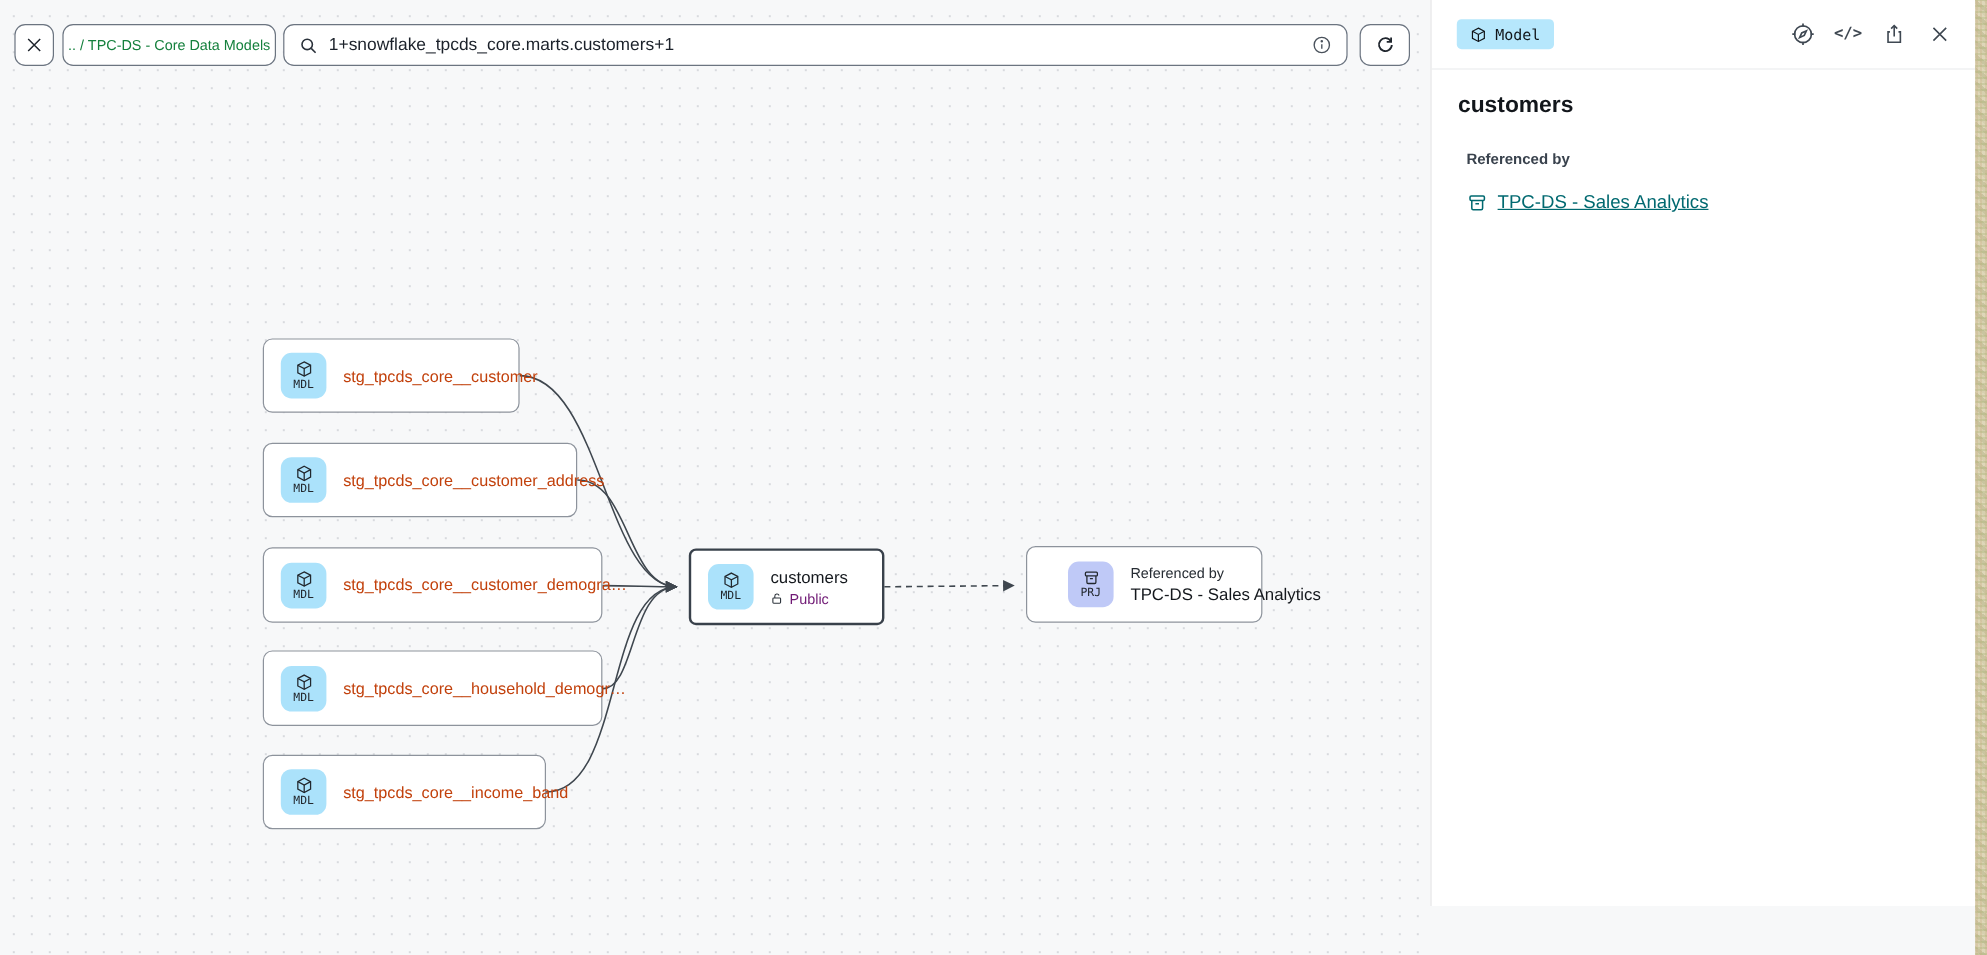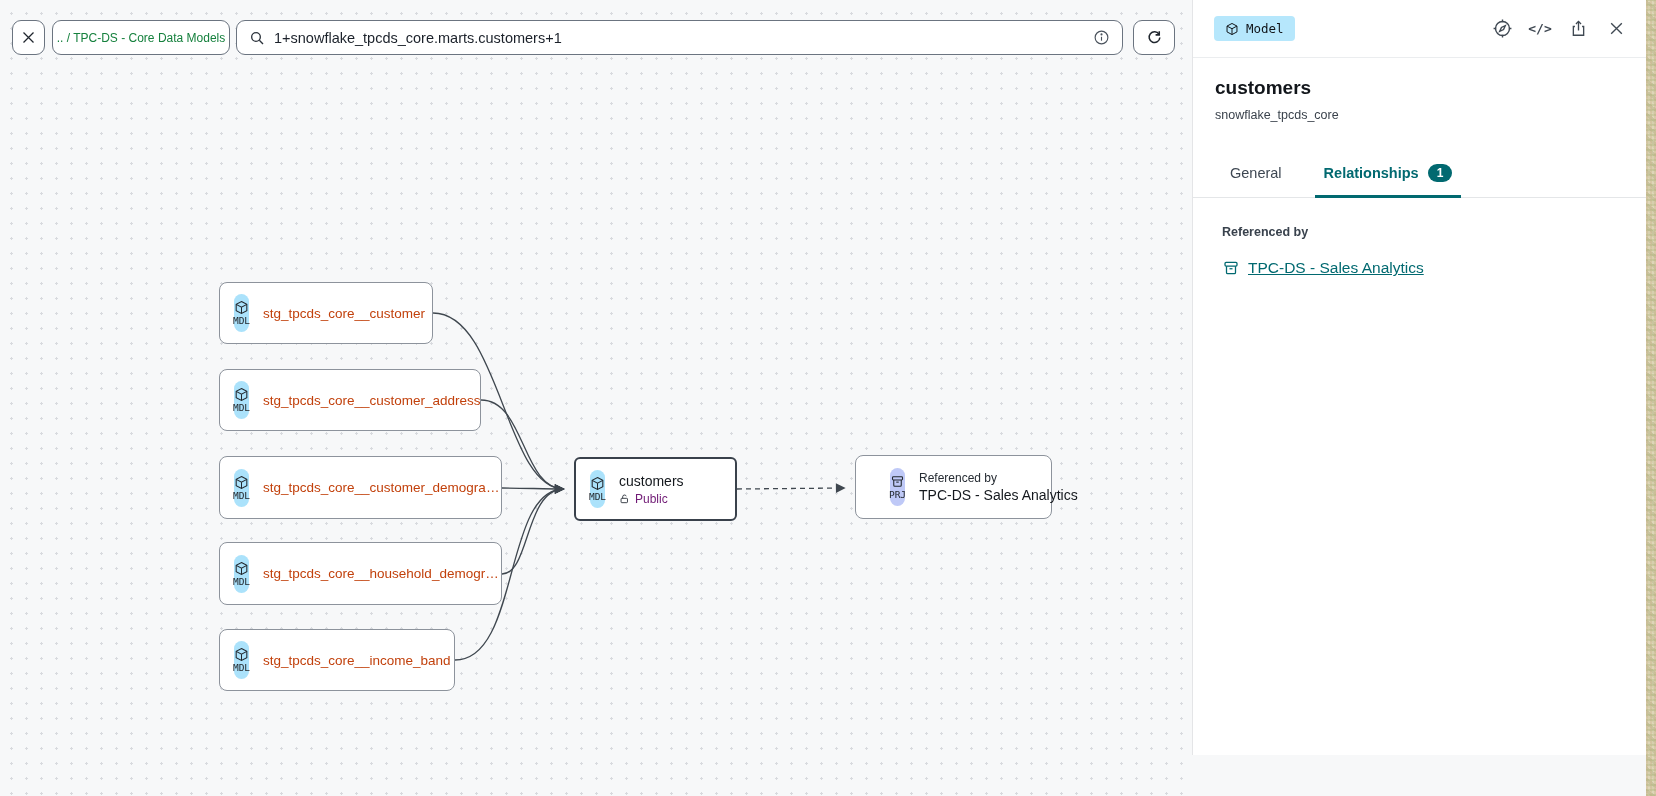--- a/index.html
+++ b/index.html
@@ -38,21 +38,21 @@
     display:flex;align-items:center;gap:14px;padding:0 14px;cursor:pointer;}
   .n1{left:219px;top:282px;width:214px;height:62px}
   .n2{left:219px;top:369px;width:262px;height:62px}
   .n3{left:219px;top:456px;width:283px;height:63px}
   .n4{left:219px;top:542px;width:283px;height:63px}
   .n5{left:219px;top:629px;width:236px;height:62px}
   .node-selected{left:574px;top:457px;width:163px;height:64px;
     border:2px solid #39414b;border-radius:6px;}
   .node-project{left:855px;top:455px;width:197px;height:64px;}
   .node-label{font-size:13.5px;color:#c2410c;white-space:nowrap;}
-  .chip{width:15px;height:38px;border-radius:9px;display:flex;flex-direction:column;
+  .chip{width:38px;height:38px;border-radius:9px;display:flex;flex-direction:column;
     align-items:center;justify-content:center;flex:0 0 auto;}
   .chip-mdl{background:var(--mdl-bg);}
   .chip-prj{background:var(--prj-bg);margin-left:20px;}
   .chip span{font-family:"DejaVu Sans Mono",monospace;font-size:9.5px;
     color:#22272d;line-height:1;margin-top:1px;}
   .sel-col{display:flex;flex-direction:column;gap:3px;}
   .sel-title{font-size:14px;color:#14181d;}
   .sel-access{display:flex;align-items:center;gap:5px;font-size:12px;color:#701a75;}
   .prj-col{display:flex;flex-direction:column;gap:2px;}
   .prj-kicker{font-size:12px;color:#262c33;}
@@ -272,32 +272,22 @@
       <div class="icon-btn">
         <svg class="i" width="17" height="17" viewBox="0 0 24 24" stroke="#3f4852" stroke-width="1.9" fill="none">
             <path d="M4.5 4.5 L19.5 19.5 M19.5 4.5 L4.5 19.5"></path>
           </svg>
       </div>
     </div>
   </div>
 
   <div class="title-block">
     <div class="panel-title">customers</div>
-    <div class="panel-sub">snowflake_tpcds_core</div>
-  </div>
-
-  <div class="tabs">
-    <div class="tab">
-      <span>General</span>
-    </div>
-    <div class="tab active">
-      <span>Relationships</span>
-      <span class="tab-badge">1</span>
-    </div>
-  </div>
+  </div>
+
 
   <div class="section">
     <div class="section-heading">Referenced by</div>
     <div class="ref-link">
       <svg class="i" width="18" height="18" viewBox="0 0 24 24" fill="none" stroke="#016970" stroke-width="1.7">
           <rect x="4" y="4.5" width="16" height="5" rx="1.4"></rect>
           <path d="M6 9.5 V18 a1.6 1.6 0 0 0 1.6 1.6 H16.4 A1.6 1.6 0 0 0 18 18 V9.5"></path>
           <path d="M10 13 h4"></path>
         </svg>
       <a>TPC-DS - Sales Analytics</a>

